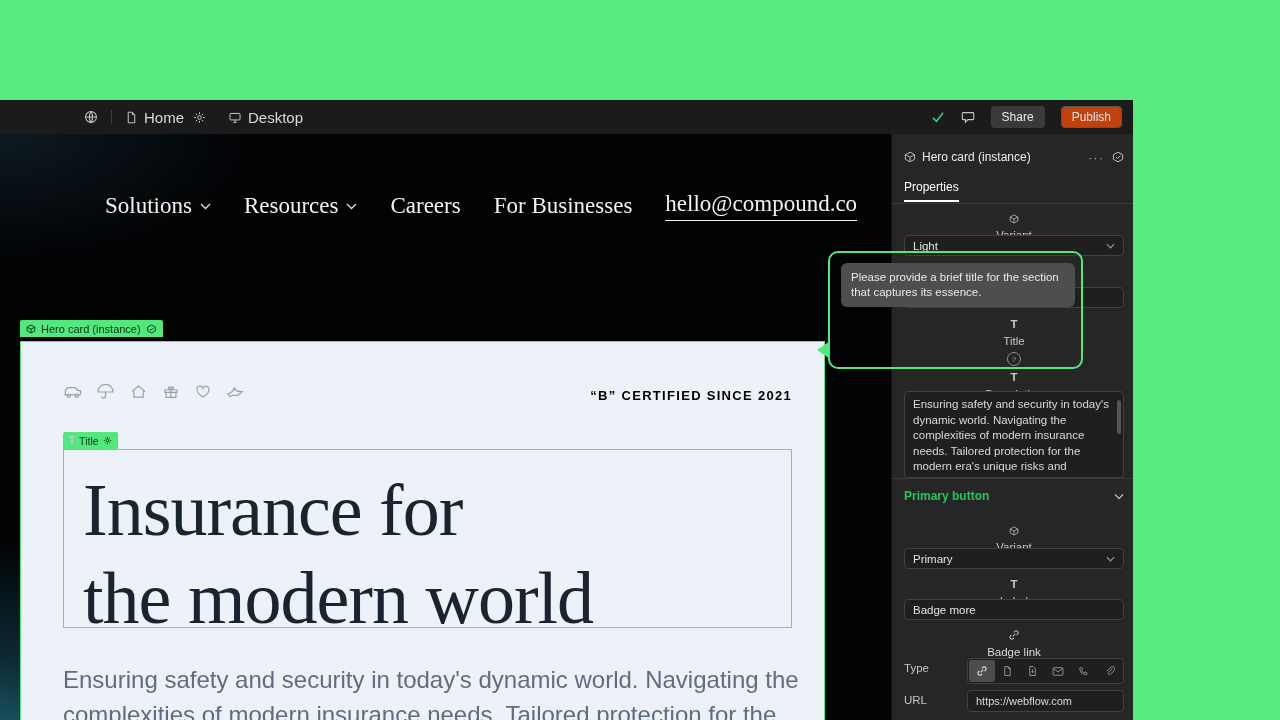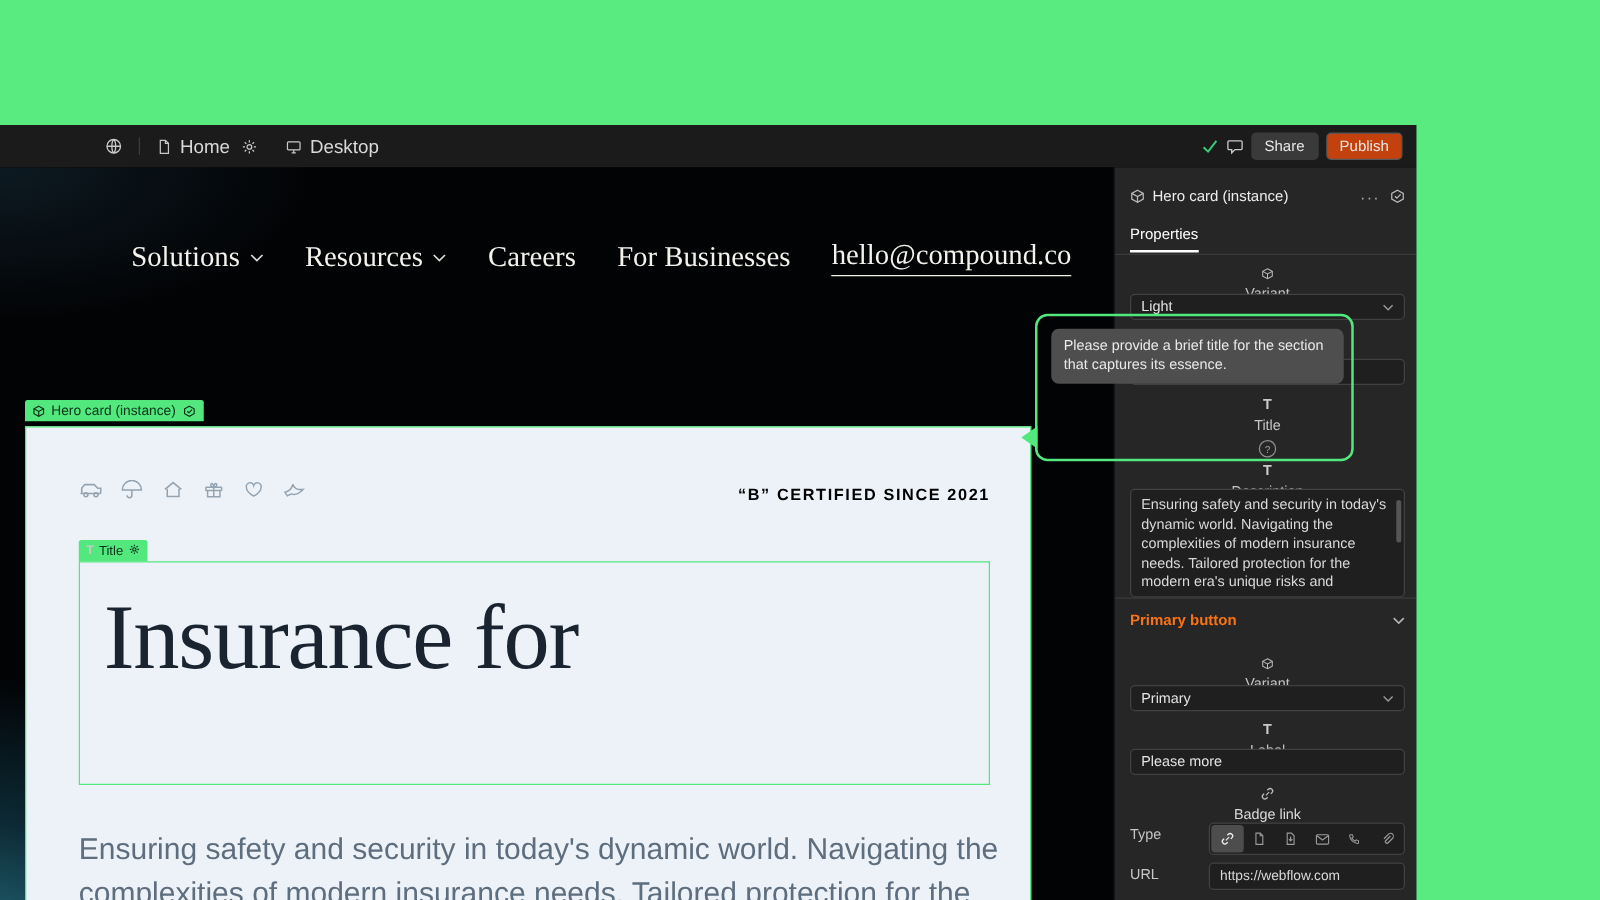--- a/index.html
+++ b/index.html
@@ -13,21 +13,21 @@
   
   .toolbar{height:34px;flex:0 0 34px;background:#1B1B1B;display:flex;align-items:center;
     padding-left:84px;color:#D9D9D9;font-size:12px;}
   .tb-icon{display:inline-flex;align-items:center;justify-content:center;color:#C9C9C9;}
   .tb-icon svg{display:block;}
   .tb-divider{width:1px;height:14px;background:#3C3C3C;margin:0 13px;}
   .tb-group{display:inline-flex;align-items:center;gap:6px;background:none;border:none;
     color:#D9D9D9;font-size:15px;font-family:inherit;padding:0;cursor:pointer;}
   .tb-gear{margin-left:9px;}
   .tb-bp{margin-left:22px;}
-  .tb-right{margin-left:auto;display:flex;align-items:center;gap:6px;padding-right:11px;}
+  .tb-right{margin-left:auto;display:flex;align-items:center;gap:16px;padding-right:11px;}
   .btn{border:none;border-radius:4px;font-size:12px;font-family:inherit;color:#E8E8E8;
     padding:4px 11px;cursor:pointer;}
   .btn-share{background:#3A3A3A;}
   .btn-publish{background:#c2410c;border:1px solid #585858;padding:3px 10px;}
 
   
   .workspace{flex:1;display:flex;min-height:0;}
 
   
   .canvas{position:relative;flex:1;overflow:hidden;
@@ -82,21 +82,21 @@
   .field .chev{margin-left:auto;color:#9A9A9A;display:inline-flex;}
   .row-variant1{top:80px;} .sel-light{top:101px;}
   .obscured{top:153px;}
   .row-title{top:184px;} .inp-title{top:203px;border-color:#7A7A7A;}
   .row-desc{top:237px;}
   .desc-box{top:257px;height:75px;background:#1F1F1F;border:1px solid #414141;border-radius:4px;
     padding:5px 8px;line-height:15.5px;color:#D9D9D9;overflow:hidden;cursor:text;}
   .desc-scrollbar{position:absolute;right:2px;top:8px;width:4px;height:34px;background:#555;
     border-radius:2px;}
   .pb-header{top:355px;display:flex;align-items:center;}
-  .pb-header .pb-title{flex:1;font-size:12px;font-weight:bold;color:#f97316;}
+  .pb-header .pb-title{flex:1;font-size:12px;font-weight:bold;color:#22c55e;}
   .pb-header .chev{color:#B5B5B5;display:inline-flex;cursor:pointer;}
   .row-variant2{top:392px;} .sel-primary{top:414px;}
   .row-label{top:444px;} .inp-label{top:465px;}
   .row-badge{top:495px;color:#DADADA;}
   .type-label{top:528px;left:12px;right:auto;}
   .url-label{top:560px;left:12px;right:auto;}
   .type-group{top:524px;left:75px;height:22px;display:flex;background:#1F1F1F;
     border:1px solid #414141;border-radius:4px;padding:1px;box-sizing:content-box;}
   .type-btn{flex:1;display:flex;align-items:center;justify-content:center;color:#9C9C9C;
     border-radius:3px;background:none;border:none;cursor:pointer;padding:0;}
@@ -264,21 +264,21 @@
             <span class="t-glyph">T</span>
             <span>Title</span>
             <span>
               <svg width="9" height="9" viewBox="0 0 16 16" fill="none" stroke="#0B3018" stroke-width="1.6">
                 <circle cx="8" cy="8" r="2.3"></circle>
                 <path d="M8 1.5v2.2M8 12.3v2.2M1.5 8h2.2M12.3 8h2.2M3.4 3.4l1.6 1.6M11 11l1.6 1.6M12.6 3.4L11 5M5 11l-1.6 1.6"></path>
               </svg>
             </span>
           </div>
           <div class="heading-box">
-            <h1 class="heading"><span>Insurance for</span><br></h1>
+            <h1 class="heading"><span>Insurance for</span><br><span>the modern world</span></h1>
           </div>
           <p class="hero-body">Ensuring safety and security in today's dynamic world. Navigating the complexities of modern insurance needs. Tailored protection for the</p>
         </div>
       </div>
 
       <aside class="panel">
         <div class="p-abs p-header">
           <span class="cube-icon">
             <svg width="12" height="12" viewBox="0 0 12 12" fill="none" stroke="currentColor" stroke-width="1">
               <path d="M6 1.2l4.6 2.5v4.6L6 10.8 1.4 8.3V3.7z"></path>
@@ -360,21 +360,21 @@
                 <path d="M1 1l4 4 4-4"></path>
               </svg>
           </span>
         </div>
 
         <div class="p-abs p-row row-label">
           <span class="t-glyph">T</span>
           <span>Label</span>
         </div>
         <div class="p-abs field inp-label">
-          <span>Please more</span>
+          <span>Badge more</span>
         </div>
 
         <div class="p-abs p-row row-badge">
           <span class="link-icon">
             <svg width="12" height="12" viewBox="0 0 14 14" fill="none" stroke="currentColor" stroke-width="1.2">
               <path d="M5.5 8.5l3-3"></path>
                 <path d="M6.8 3.8l1-1a2.3 2.3 0 013.3 3.3l-1 1"></path>
                 <path d="M7.2 10.2l-1 1a2.3 2.3 0 01-3.3-3.3l1-1"></path>
             </svg>
           </span>

